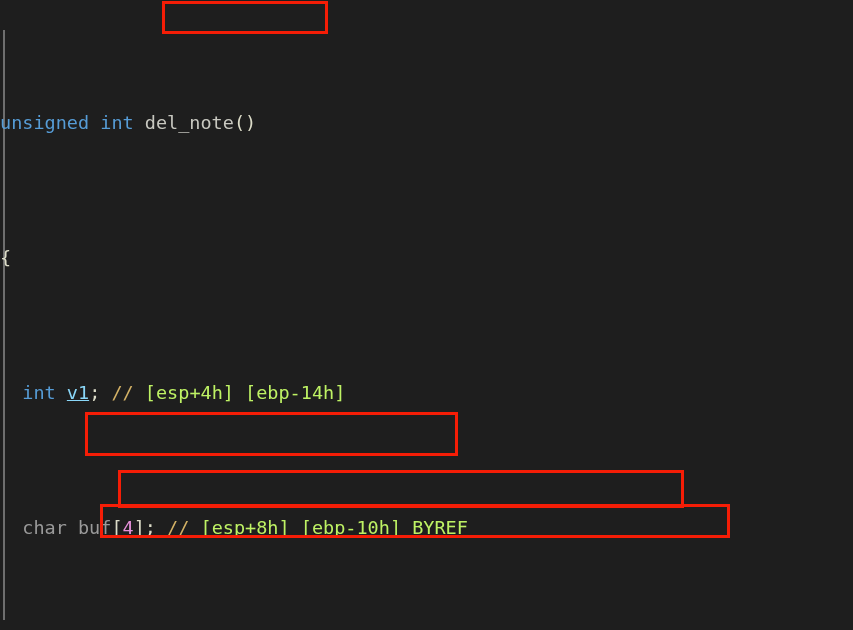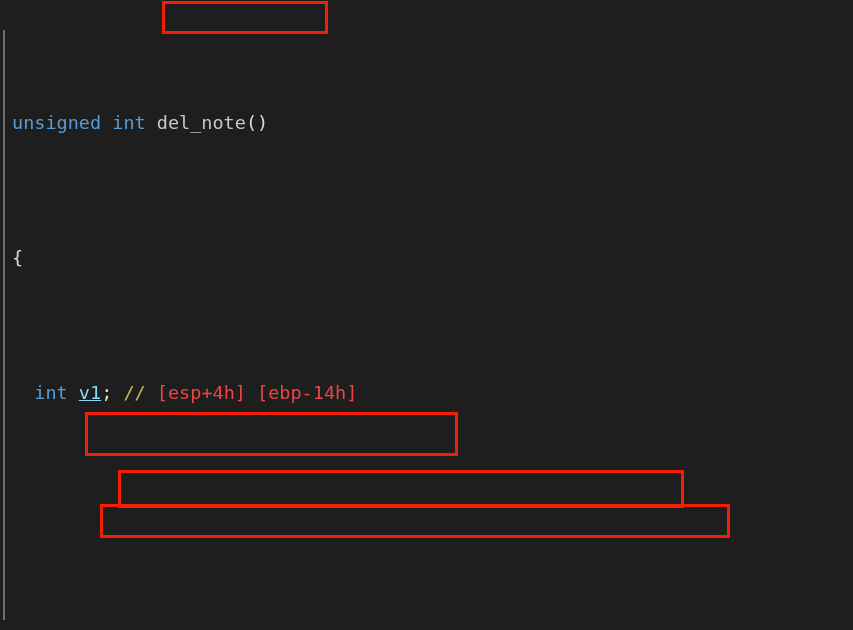--- a/index.html
+++ b/index.html
@@ -31,30 +31,29 @@
     position: absolute;
     left: 0;
     top: 0;
     width: 853px;
     padding-top: 1px;
     white-space: pre;
     box-sizing: border-box;
   }
   .line {
     height: 27px;
-    padding-left: 12px;
     white-space: pre;
     box-sizing: border-box;
   }   
   .type    { color: #569cd6; }   
   .typed   { color: #9a9a9a; }   
   .lvar    { color: #8ad7f8; text-decoration: underline; }   
   .num     { color: #e48fd8; }   
   .punc    { color: #dcdcc8; }   
-  .cmt     { color: #ef4444; }   
+  .cmt     { color: #bef264; }   
   .cmtslash{ color: #d4b266; }   
   .plain   { color: #c8c8c0; }
 
   
   .redbox {
     position: absolute;
     border: 3px solid #f51d06;
     box-sizing: border-box;
     pointer-events: none;
     background: transparent;
@@ -72,20 +71,21 @@
     
     <div class="line"><span class="type">unsigned int </span><span class="plain">del_note</span><span class="punc">()</span></div>
 
     
     <div class="line"><span class="punc">{</span></div>
 
     
     <div class="line">  <span class="type">int</span> <span class="lvar">v1</span><span class="punc">;</span> <span class="cmtslash">//</span> <span class="cmt">[esp+4h] [ebp-14h]</span></div>
 
     
+    <div class="line">  <span class="typed">char</span> <span class="typed">buf</span><span class="punc">[</span><span class="num">4</span><span class="punc">];</span> <span class="cmtslash">//</span> <span class="cmt">[esp+8h] [ebp-10h] BYREF</span></div>
 
     
     
 
     
     
 
     
     
 

